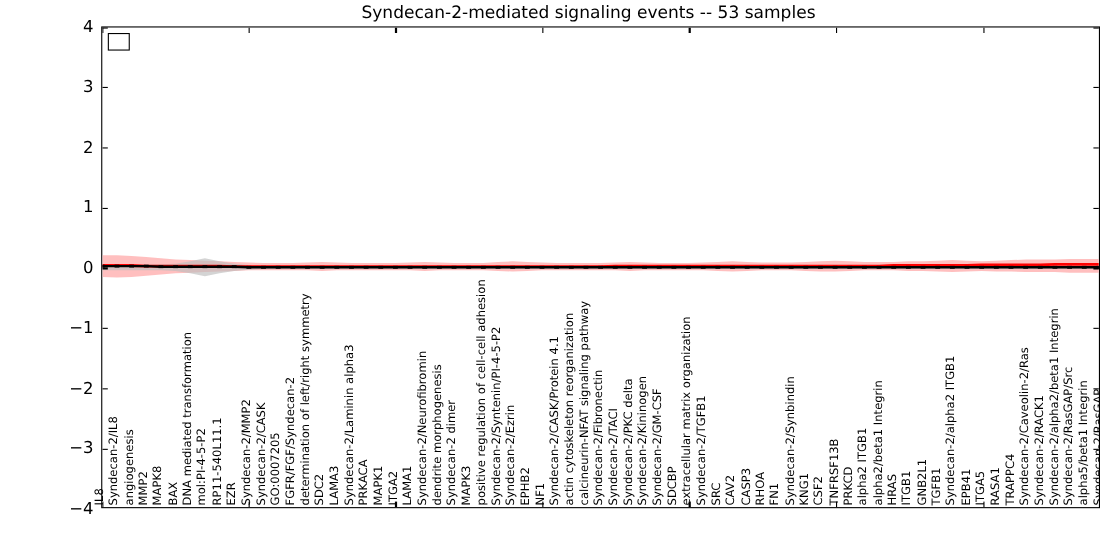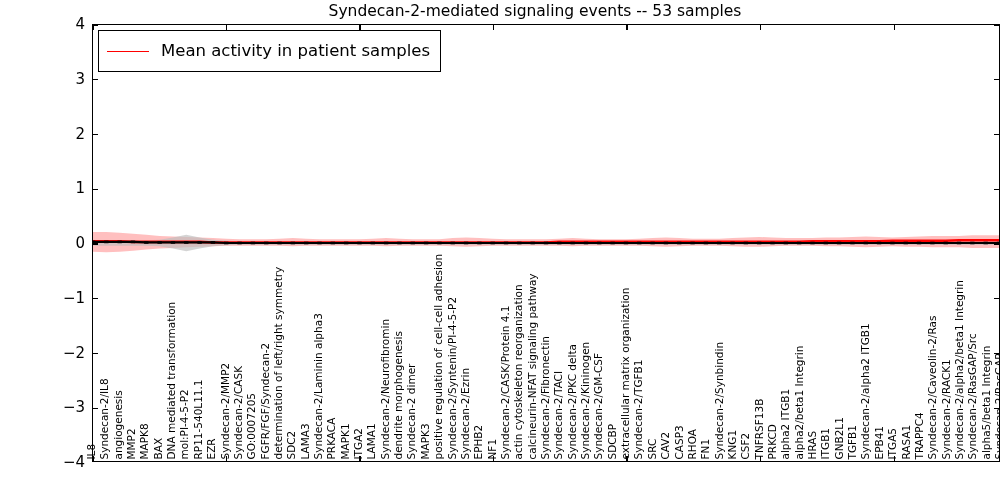--- a/index.html
+++ b/index.html
@@ -253,19 +253,15 @@
       <div class="xtick-lab" style="left: 831.882px;">TRAPPC4</div>
       <div class="xtick-lab" style="left: 845.235px;">Syndecan-2/Caveolin-2/Ras</div>
       <div class="xtick-lab" style="left: 858.588px;">Syndecan-2/RACK1</div>
       <div class="xtick-lab" style="left: 871.941px;">Syndecan-2/alpha2/beta1 Integrin</div>
       <div class="xtick-lab" style="left: 885.294px;">Syndecan-2/RasGAP/Src</div>
       <div class="xtick-lab" style="left: 898.647px;">alpha5/beta1 Integrin</div>
       <div class="xtick-lab" style="left: 912px;">Syndecan-2/RasGAP</div>
     </div>
 
   <div class="legend">
-    <div class="legend-row">
-      <span class="legend-swatch red"></span>
-      <span class="legend-text">Mean activity in patient samples</span>
-    </div>
   </div>
 
 </div>
 
 </body></html>

